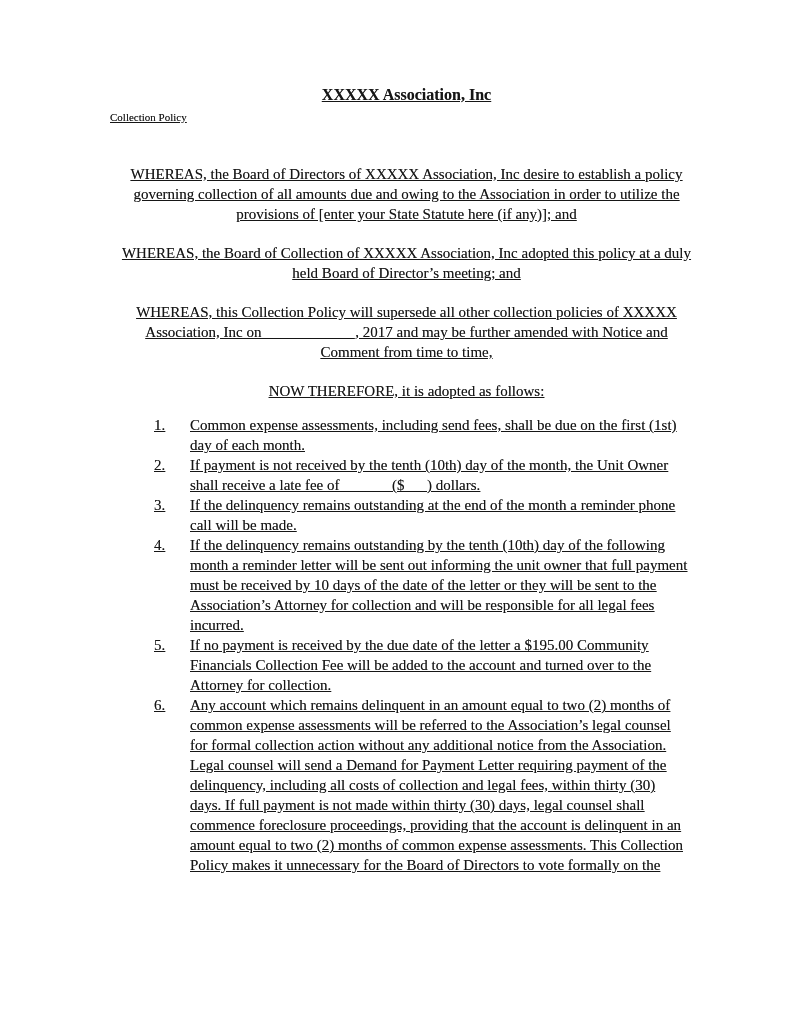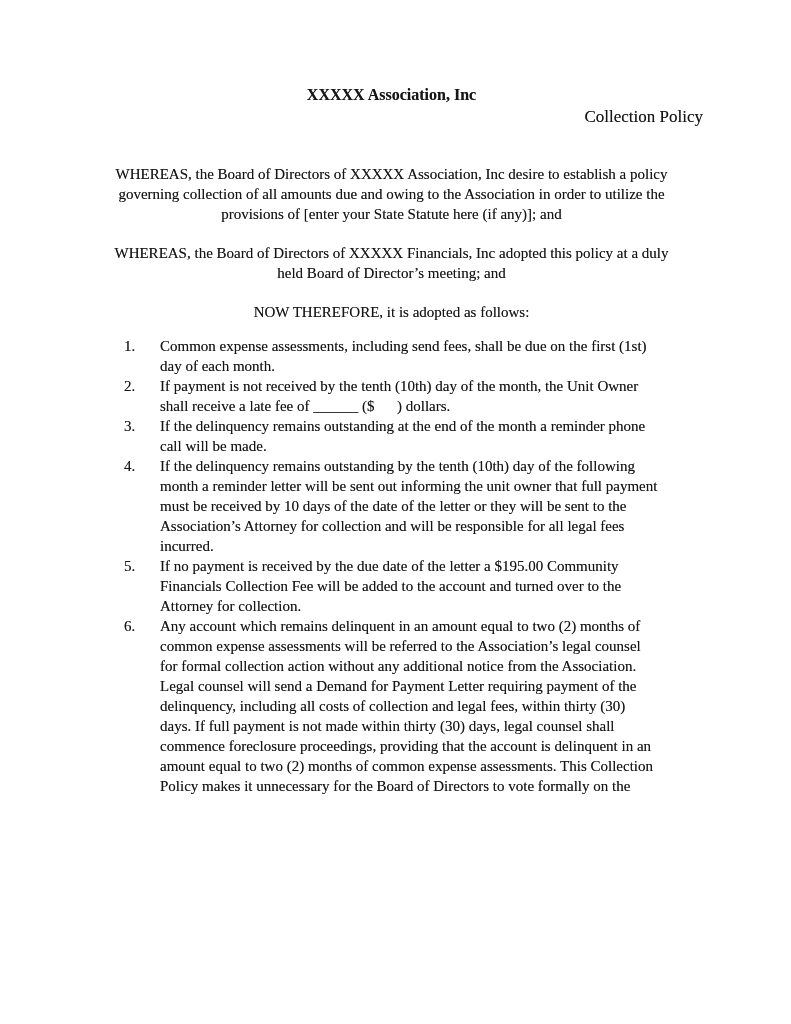--- a/index.html
+++ b/index.html
@@ -13,34 +13,35 @@
     height: 1024px;
     background: #ffffff;
     overflow: hidden;
     font-family: "Liberation Serif", "DejaVu Serif", serif;
     color: #161616;
     font-size: 15px;
     line-height: 20px;
     text-shadow: 0 0 0.5px rgba(25,25,25,0.55);
   }
   .content {
-    padding: 84px 88px 0 80px;
+    padding: 84px 88px 0 110px;
+    text-decoration: underline;
   }
   .doc-title {
     margin: 0;
     text-align: center;
     font-weight: bold;
     font-size: 16px;
     line-height: 22px;
   }
   .doc-subtitle {
     margin: 0;
-    text-align: right;
+    text-align: left;
     font-weight: normal;
-    font-size: 17px;
+    font-size: 11px;
     line-height: 22px;
   }
   .para {
     margin: 19px 0 0 0;
     white-space: pre-wrap;
     text-align: center;
   }
   .para.first {
     margin-top: 36px;
   }
@@ -66,22 +67,25 @@
 
 <div class="page">
   <div class="content">
 
     <h1 class="doc-title">XXXXX Association, Inc</h1>
     <h2 class="doc-subtitle">Collection Policy</h2>
 
     <p class="para first">WHEREAS, the Board of Directors of XXXXX Association, Inc desire to establish a policy
 governing collection of all amounts due and owing to the Association in order to utilize the
 provisions of [enter your State Statute here (if any)]; and</p>
-    <p class="para">WHEREAS, the Board of Directors of XXXXX Financials, Inc adopted this policy at a duly
+    <p class="para">WHEREAS, the Board of Collection of XXXXX Association, Inc adopted this policy at a duly
 held Board of Director’s meeting; and</p>
+    <p class="para">WHEREAS, this Collection Policy will supersede all other collection policies of XXXXX
+Association, Inc on ____________, 2017 and may be further amended with Notice and
+Comment from time to time,</p>
     <p class="para">NOW THEREFORE, it is adopted as follows:</p>
 
     <div class="numbered-list">
 
       <div class="list-item">
         <span class="item-num">1.</span>
         <span class="item-text">Common expense assessments, including send fees, shall be due on the first (1st)
 day of each month.</span>
       </div>
 

